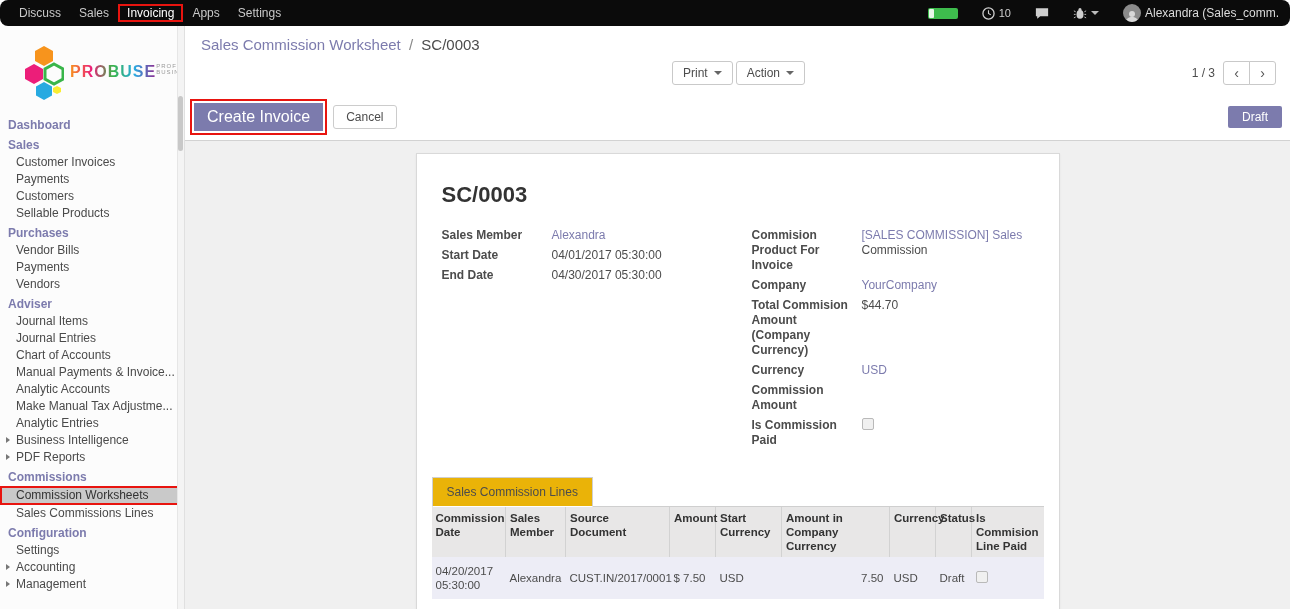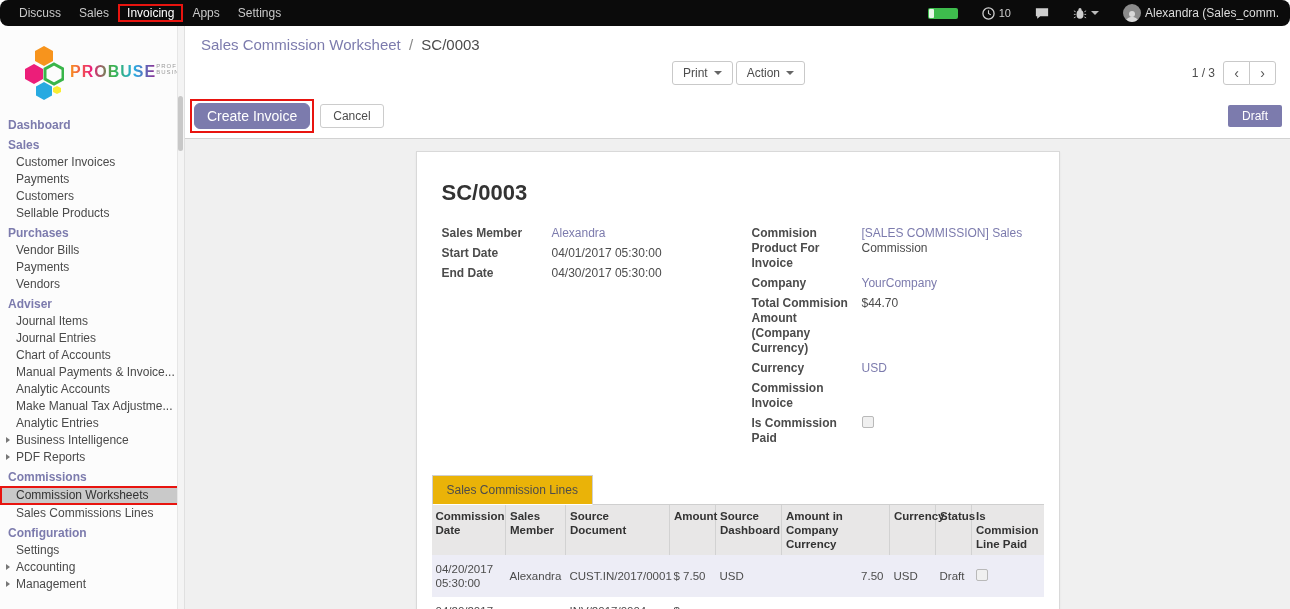--- a/index.html
+++ b/index.html
@@ -48,21 +48,21 @@
   .btn .caret { border-top-color:#666; }
   .btn-gap { display:flex; gap:3px; }
   .pager { position:absolute; right:0; display:flex; align-items:center; gap:8px; font-size:12px; color:#4c4c4c; }
   .pager-btns { display:flex; }
   .pager-btn { width:27px; height:24px; border:1px solid #c9c9c9; background:#fff; font-size:14px; color:#555; cursor:pointer; display:flex; align-items:center; justify-content:center; }
   .pager-btn.prev { border-radius:3px 0 0 3px; }
   .pager-btn.next { border-radius:0 3px 3px 0; margin-left:-1px; }
 
   .statusbar { background:#fff; border-bottom:1px solid #d2d2d2; padding:4px 8px 5px 5px; display:flex; align-items:center; }
   .hl-red { border:2px solid #e8140f; padding:2px; display:inline-flex; margin-right:6px; }
-  .btn-primary { background:#7c7bad; border:1px solid #7c7bad; color:#fff; font-size:14px; padding:4px 12px; border-radius:6px; cursor:pointer; }
+  .btn-primary { background:#7c7bad; border:1px solid #7c7bad; color:#fff; font-size:16px; padding:4px 12px; border-radius:0; cursor:pointer; }
   .btn-plain { background:#fff; border:1px solid #ccc; color:#4c4c4c; font-size:12px; padding:4px 12px; border-radius:3px; cursor:pointer; }
   .status-badge { margin-left:auto; background:#7c7bad; color:#fff; font-size:12px; padding:4px 14px; border-radius:2px; }
 
   .content { flex:1; overflow:hidden; }
   .sheet { width:644px; height:471px; margin:12px auto 0; background:#fff; border:1px solid #d9d9d9; box-shadow:0 1px 2px rgba(0,0,0,0.06); padding:22px 15px 12px; display:flex; flex-direction:column; }
   .sheet-title { font-size:22px; font-weight:bold; color:#333; margin:6px 10px 20px; }
 
   .field-groups { display:flex; gap:28px; margin:0 10px; }
   .fgroup { flex:1; }
   .frow { display:flex; margin-bottom:5px; font-size:12px; line-height:15px; align-items:flex-start; }
@@ -276,21 +276,21 @@
               </div>
               <div class="frow">
                 <span class="flabel">Total Commision Amount (Company Currency)</span>
                 <span class="fvalue">$44.70</span>
               </div>
               <div class="frow">
                 <span class="flabel">Currency</span>
                 <span class="fvalue link">USD</span>
               </div>
               <div class="frow">
-                <span class="flabel">Commission Invoice</span>
+                <span class="flabel">Commission Amount</span>
                 <span class="fvalue"></span>
               </div>
               <div class="frow">
                 <span class="flabel">Is Commission Paid</span>
                 <span class="fvalue"><span class="cb"></span></span>
               </div>
             </div>
           </div>
 
           <div class="notebook">
@@ -309,21 +309,21 @@
                 <col style="width:46px">
                   <col style="width:36px">
                   <col style="width:72px">
               </colgroup>
               <thead>
                 <tr>
                   <th>Commission Date</th>
                   <th>Sales Member</th>
                   <th>Source Document</th>
                   <th>Amount</th>
-                  <th>Source Dashboard</th>
+                  <th>Start Currency</th>
                   <th>Amount in Company Currency</th>
                   <th>Currency</th>
                   <th>Status</th>
                   <th>Is Commision Line Paid</th>
                 </tr>
               </thead>
               <tbody>
                 <tr class="striped">
                   <td>04/20/2017 05:30:00</td>
                   <td>Alexandra</td>

